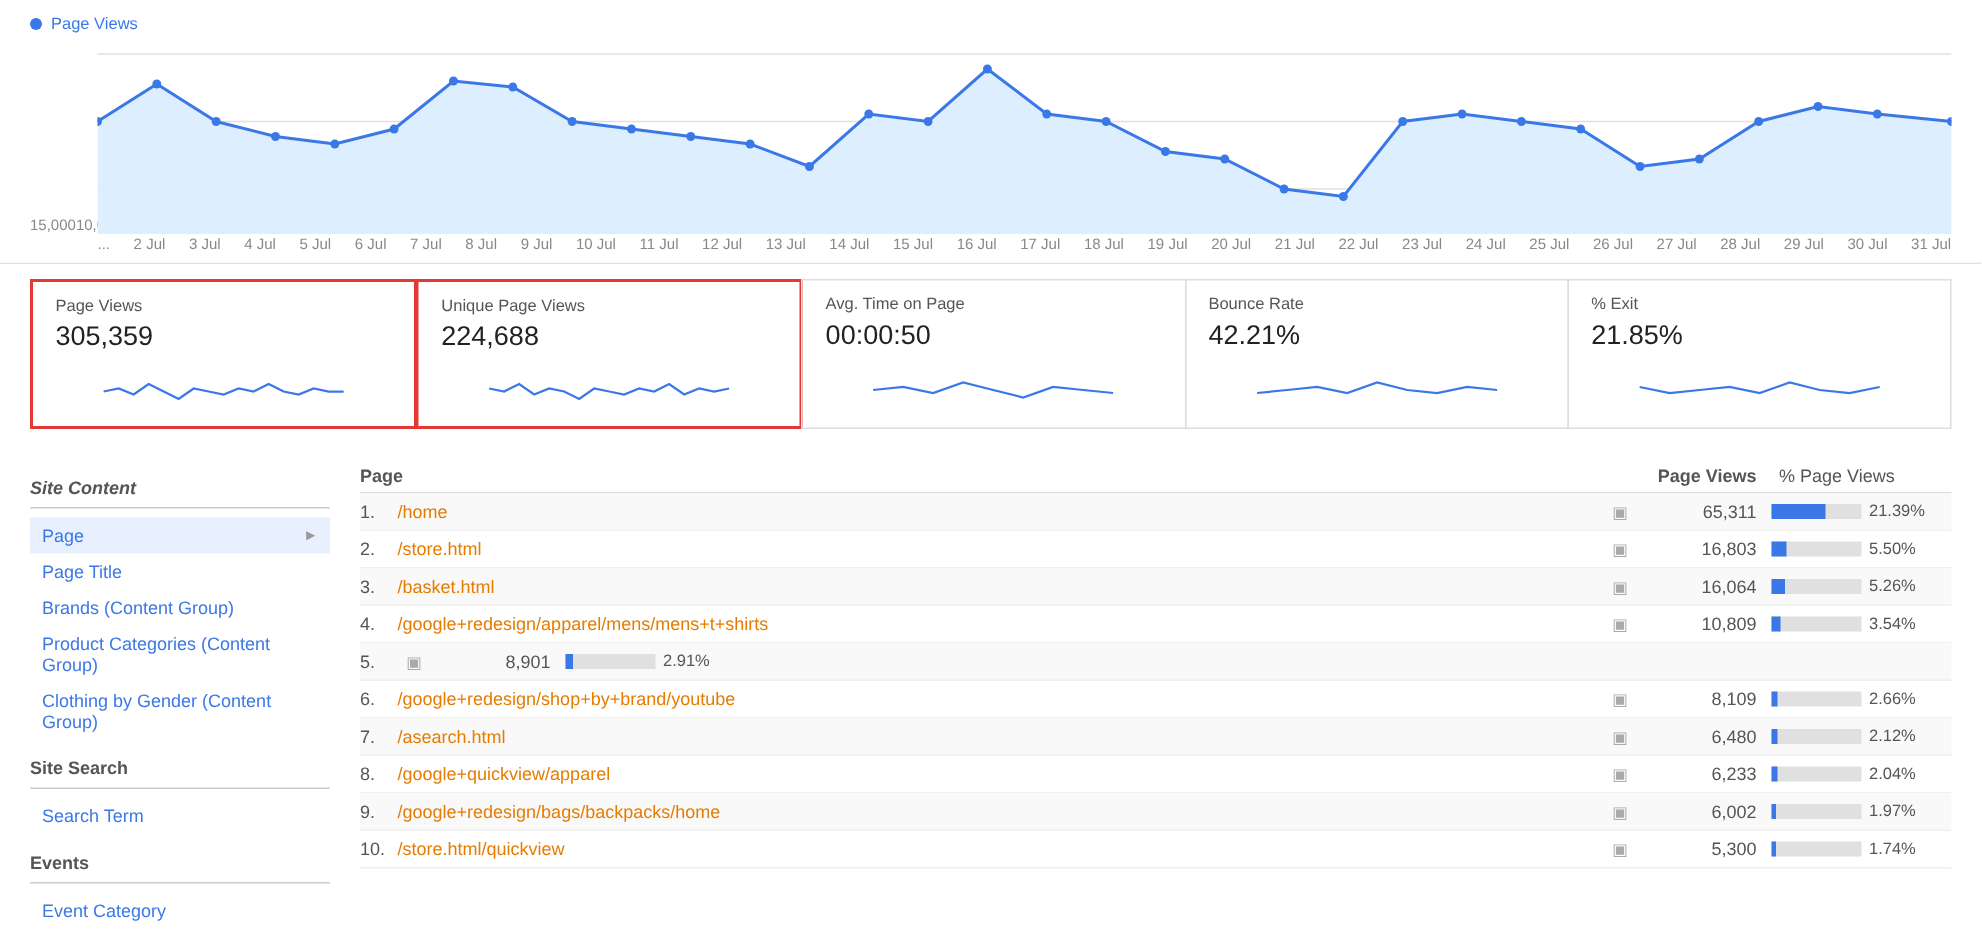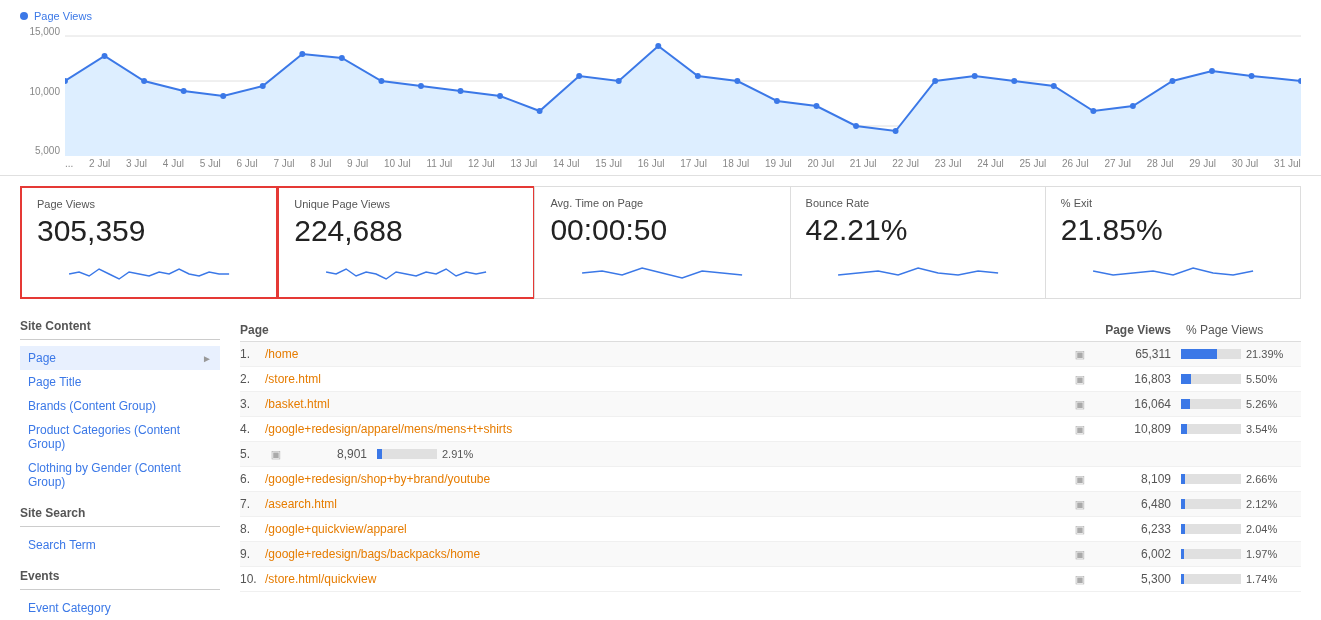--- a/index.html
+++ b/index.html
@@ -41,21 +41,21 @@
     }
     .metric-card + .metric-card {
       margin-left: -1px;
     }
     .metric-label {
       font-size: 11px;
       color: #555;
       margin-bottom: 4px;
     }
     .metric-value {
-      font-size: 30px;
+      font-size: 18px;
       color: #222;
       font-weight: 300;
       margin-bottom: 6px;
     }
     .metric-sparkline {
       height: 30px;
     }
 
     .bottom-section {
       display: flex;
@@ -67,21 +67,21 @@
       width: 200px;
       flex-shrink: 0;
     }
     .sidebar-section-title {
       font-size: 12px;
       font-weight: bold;
       color: #555;
       margin-bottom: 4px;
       margin-top: 10px;
     }
-    .sidebar-section-title:first-child { margin-top: 0; }
+    .sidebar-section-title:first-child { margin-top: 12px; font-style: italic; }
     .sidebar-divider {
       border: none;
       border-top: 1px solid #ccc;
       margin: 6px 0;
     }
     .sidebar-item {
       padding: 5px 8px;
       font-size: 12px;
       color: #3b78e7;
       cursor: pointer;
@@ -134,21 +134,21 @@
 </head>
 <body>
 
 <div class="chart-area">
   <div class="chart-legend">
     <div class="dot"></div>
     <span>Page Views</span>
   </div>
   <div style="display:flex; width:100%; height:130px; position:relative;">
 
-    <div style="width:45px; display:flex; flex-direction:column; justify-content:space-between; align-items:flex-end; padding-right:5px; font-size:10px; color:#888;">
+    <div style="width:45px; display:flex; flex-direction:row; justify-content:space-between; align-items:flex-end; padding-right:5px; font-size:10px; color:#888;">
       <span>15,000</span>
       <span>10,000</span>
       <span>5,000</span>
     </div>
 
     <div style="flex:1; position:relative;">
       <svg width="100%" height="130" viewBox="0 0 1250 130" preserveAspectRatio="none" style="display:block;">
 
         <line x1="0" y1="10" x2="1250" y2="10" stroke="#e0e0e0" stroke-width="1"></line>
         <line x1="0" y1="55" x2="1250" y2="55" stroke="#e0e0e0" stroke-width="1"></line>

